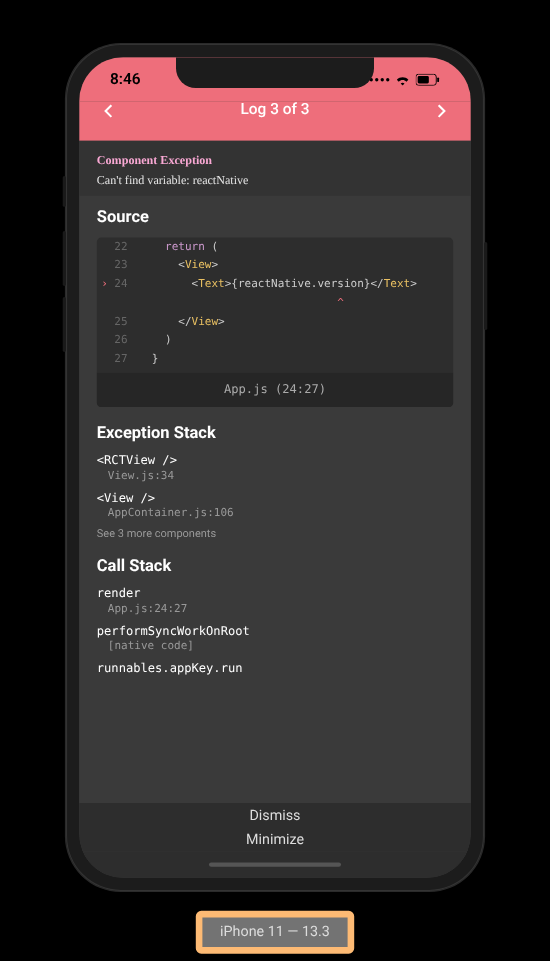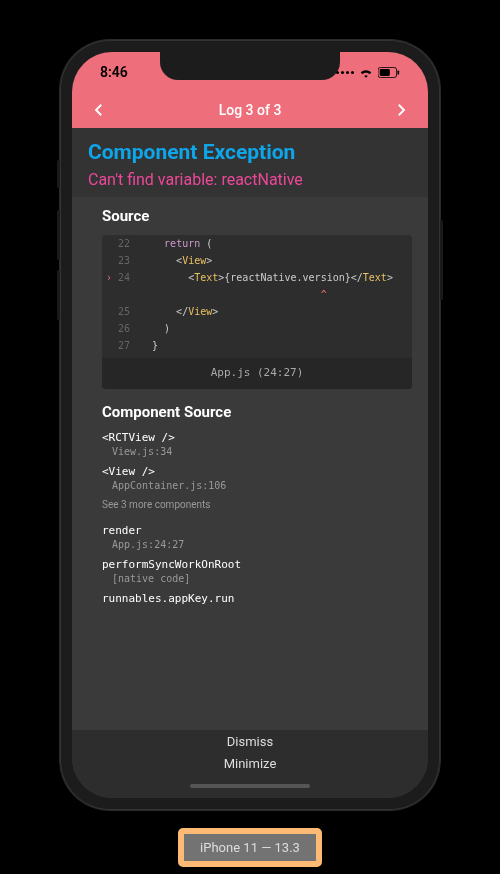--- a/index.html
+++ b/index.html
@@ -66,33 +66,32 @@
     z-index: 5;
   }
   .status-right { display: flex; align-items: center; gap: 5px; }
   .signal-dots { display: flex; gap: 2px; align-items: center; }
   .signal-dots span { width: 3px; height: 3px; border-radius: 50%; background: #000; display:inline-block; }
   .wifi-icon svg, .battery-icon svg { display: block; }
   .nav-bar {
     background: #ee6e7b;
     height: 36px;
     display: flex;
-    align-items: center;
     justify-content: space-between;
     padding: 0 18px;
     color: #fff;
     font-size: 14px;
     font-weight: 500;
   }
   .chev { width: 18px; height: 18px; color: #fff; cursor: pointer; }
   .content { flex: 1; overflow: hidden; background: #3a3a3a; display:flex; flex-direction:column;}
   .err-header { padding: 12px 16px 8px; background: #333333; }
-  .err-title { color: #0ea5e9; font-size: 21px; font-weight: 700; margin-bottom: 6px; }
-  .err-msg { color: #ec4899; font-size: 16px; }
-  .section { padding: 10px 16px 4px; margin-left: 14px; }
+  .err-title { color: #f9a8d4; font-size: 11px; font-weight: 700; margin-bottom: 6px; font-family: Liberation Serif, serif; }
+  .err-msg { color: #e5e5e5; font-size: 11px; font-family: Liberation Serif, serif; }
+  .section { padding: 10px 16px 4px; }
   .section-title { color: #fff; font-size: 15px; font-weight: 700; margin-bottom: 10px; }
   .code-block {
     background: #2d2d2d;
     border-radius: 4px;
     font-family: Menlo, Consolas, monospace;
     font-size: 10px;
     line-height: 1.7;
     overflow: hidden;
   }
   .code-line { display: flex; }
@@ -227,35 +226,36 @@
               <div class="code-line">
                 <div class="gutter">27</div>
                 <div class="code-text">  }</div>
               </div>
             </div>
           <div class="code-footer">App.js (24:27)</div>
         </div>
       </div>
 
       <div class="section">
-        <div class="section-title">Component Source</div>
+        <div class="section-title">Exception Stack</div>
         <div id="comp-stack">
             <div class="stack-item">
               <div class="stack-top">&lt;RCTView /&gt;</div>
               <div class="stack-sub">View.js:34</div>
             </div>
             <div class="stack-item">
               <div class="stack-top">&lt;View /&gt;</div>
               <div class="stack-sub">AppContainer.js:106</div>
             </div>
           </div>
         <div class="see-more">See 3 more components</div>
       </div>
 
       <div class="section" style="flex:1; overflow:hidden;">
+        <div class="section-title">Call Stack</div>
         <div id="call-stack">
             <div class="stack-item">
               <div class="stack-top">render</div>
               <div class="stack-sub">App.js:24:27</div>
             </div>
             <div class="stack-item">
               <div class="stack-top">performSyncWorkOnRoot</div>
               <div class="stack-sub">[native code]</div>
             </div>
             <div class="stack-item">

